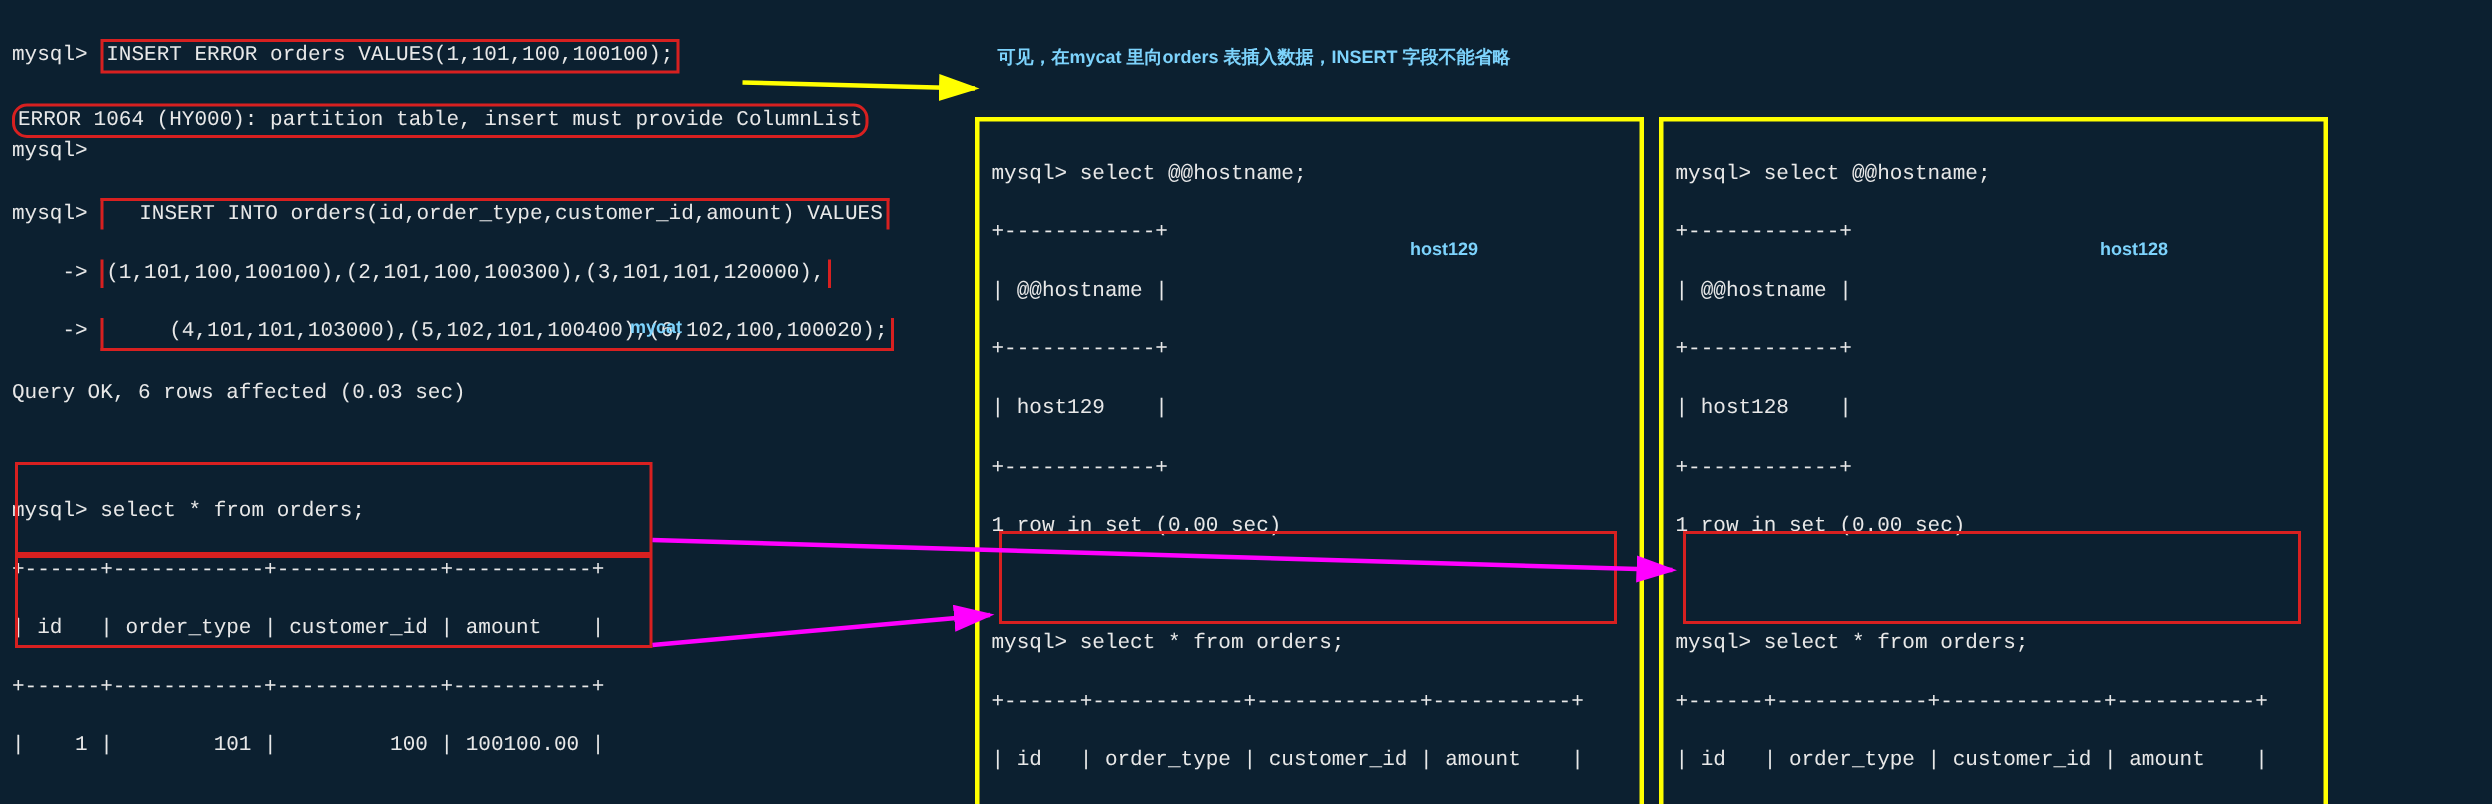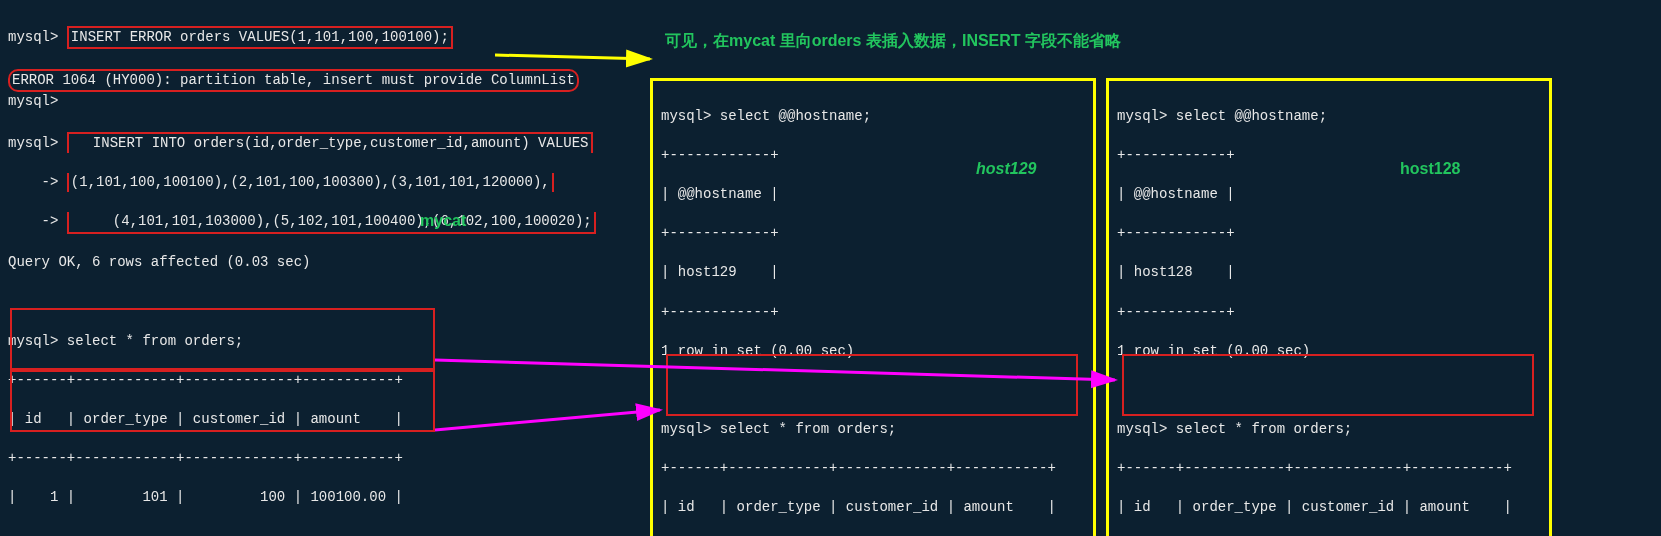--- a/index.html
+++ b/index.html
@@ -19,23 +19,23 @@
     position: absolute;
     padding: 6px 8px;
   }
   .pane-left { left: 0; top: 0; width: 650px; }
   .pane-mid  { left: 650px; top: 78px; width: 446px; border: 3px solid #ffff00; }
   .pane-right{ left: 1106px; top: 78px; width: 446px; border: 3px solid #ffff00; }
 
   .line { display: block; }
 
   .redbox { border: 2px solid #d82020; display: inline-block; padding: 0 2px; }
-  .redtext { color: #22c55e; font-family: "Microsoft YaHei", sans-serif; font-size: 16px; font-weight: bold; }
+  .redtext { color: #7dd3fc; font-family: "Microsoft YaHei", sans-serif; font-size: 12px; font-weight: bold; }
   .label-mycat { position: absolute; left: 420px; top: 210px; }
-  .label-host129 { position: absolute; left: 976px; top: 158px; font-style: italic; }
+  .label-host129 { position: absolute; left: 940px; top: 158px; }
   .label-host128 { position: absolute; left: 1400px; top: 158px; }
   .annotation { position: absolute; left: 665px; top: 30px; }
 
   
   .arrow { position: absolute; pointer-events: none; }
   .arrow svg { overflow: visible; }
 
   
   .tbl-box { border: 2px solid #d82020; position: absolute; }
 </style>

